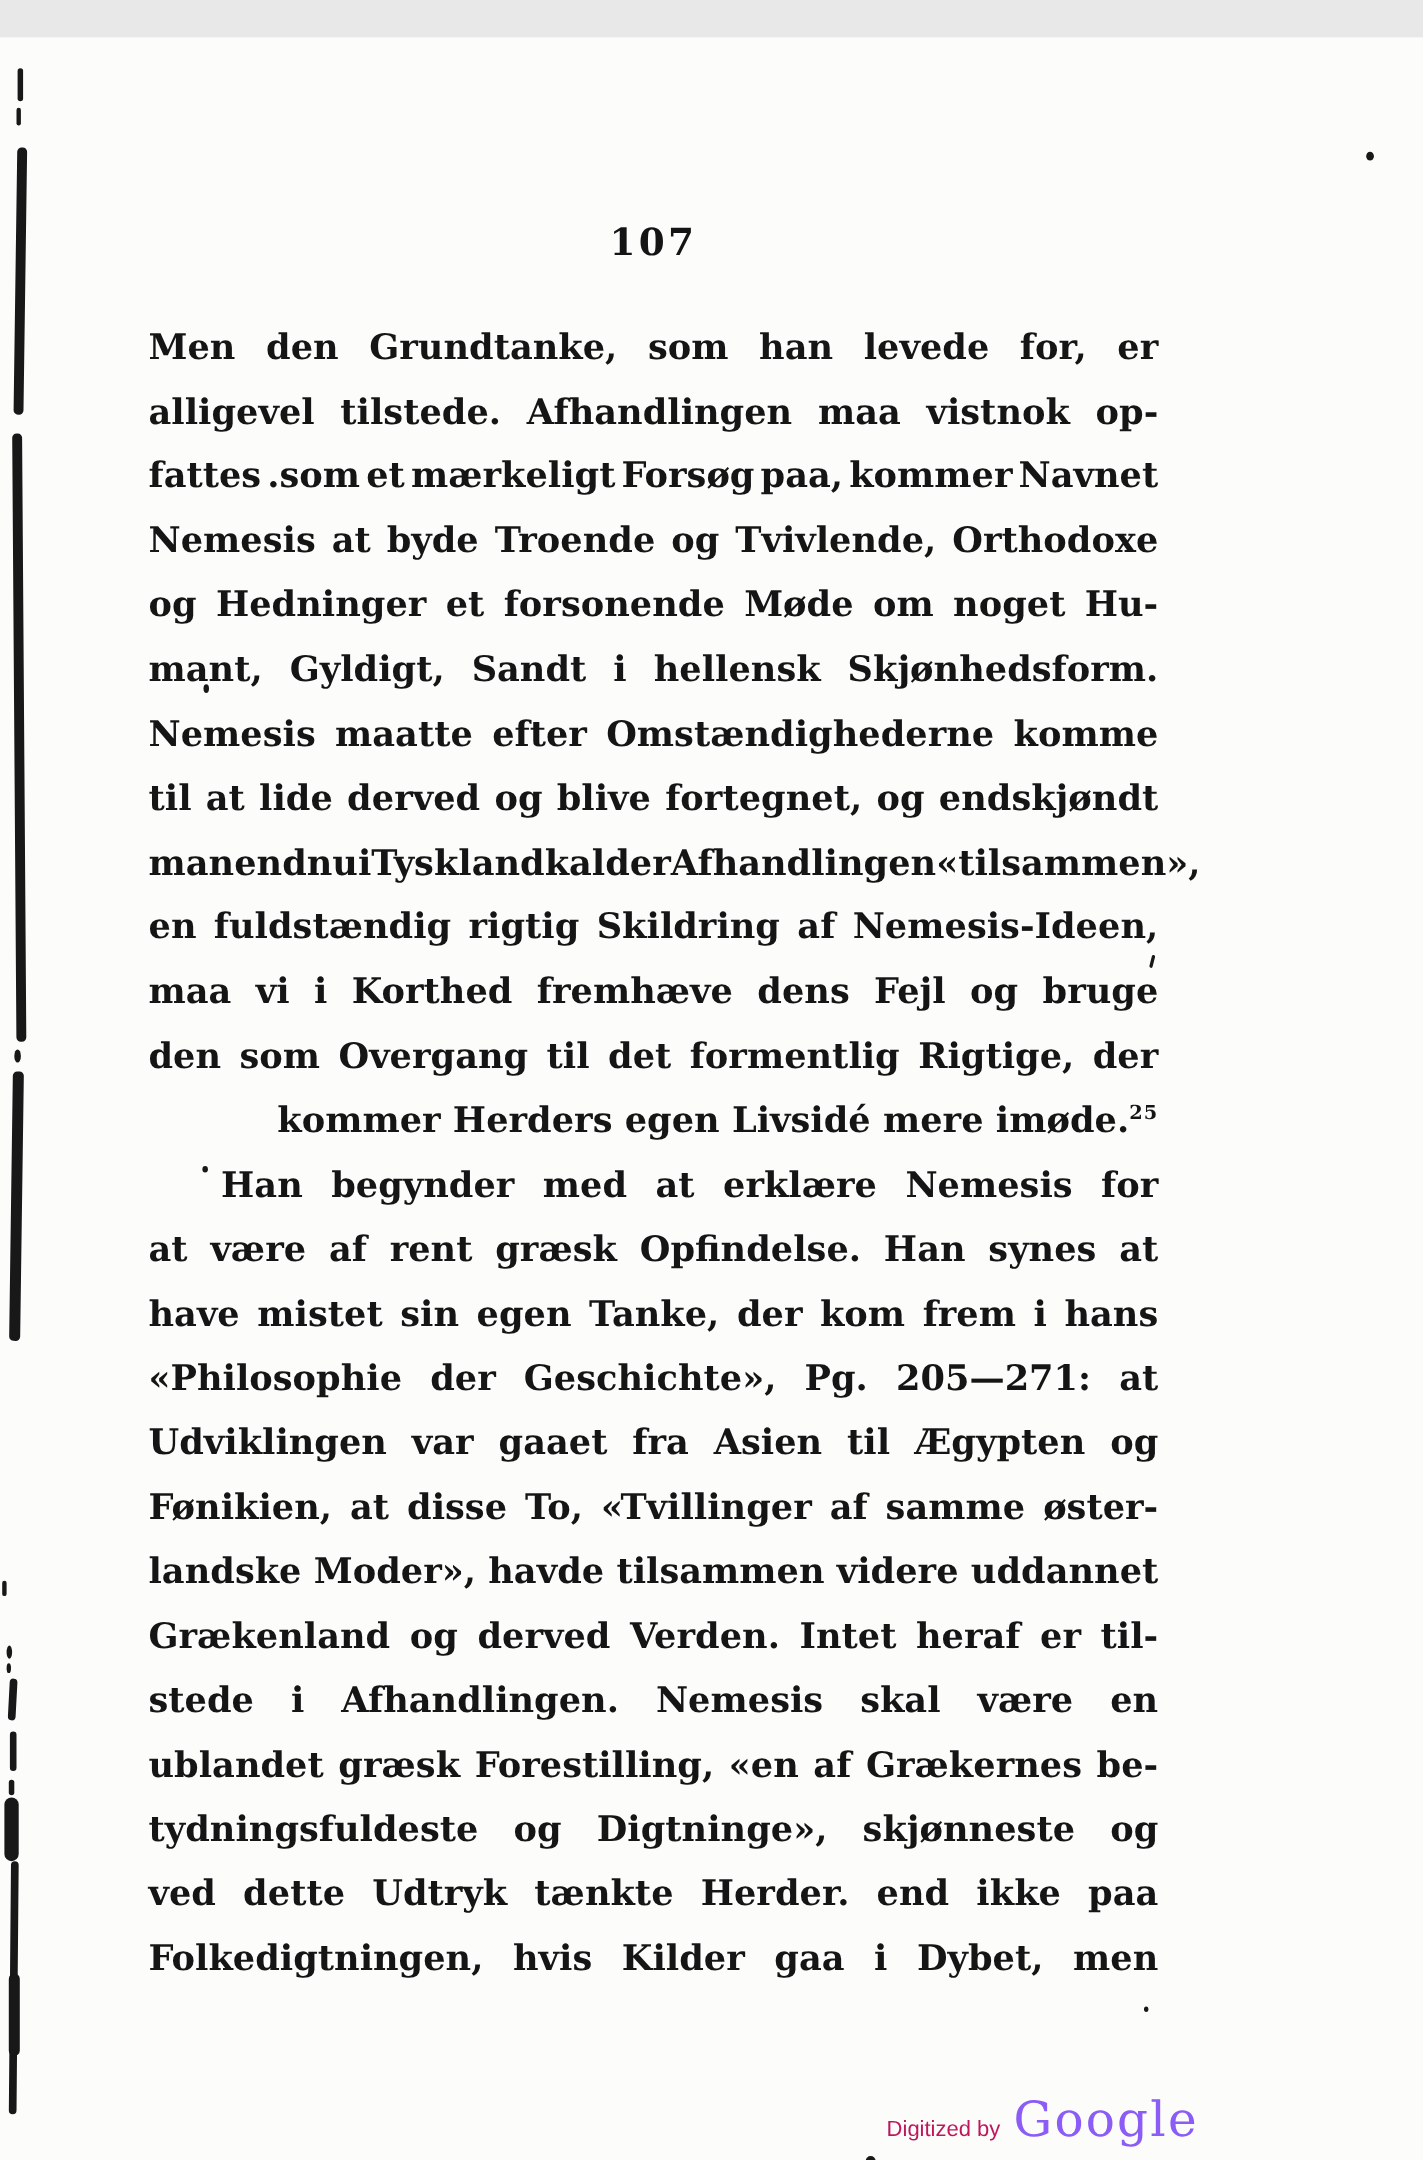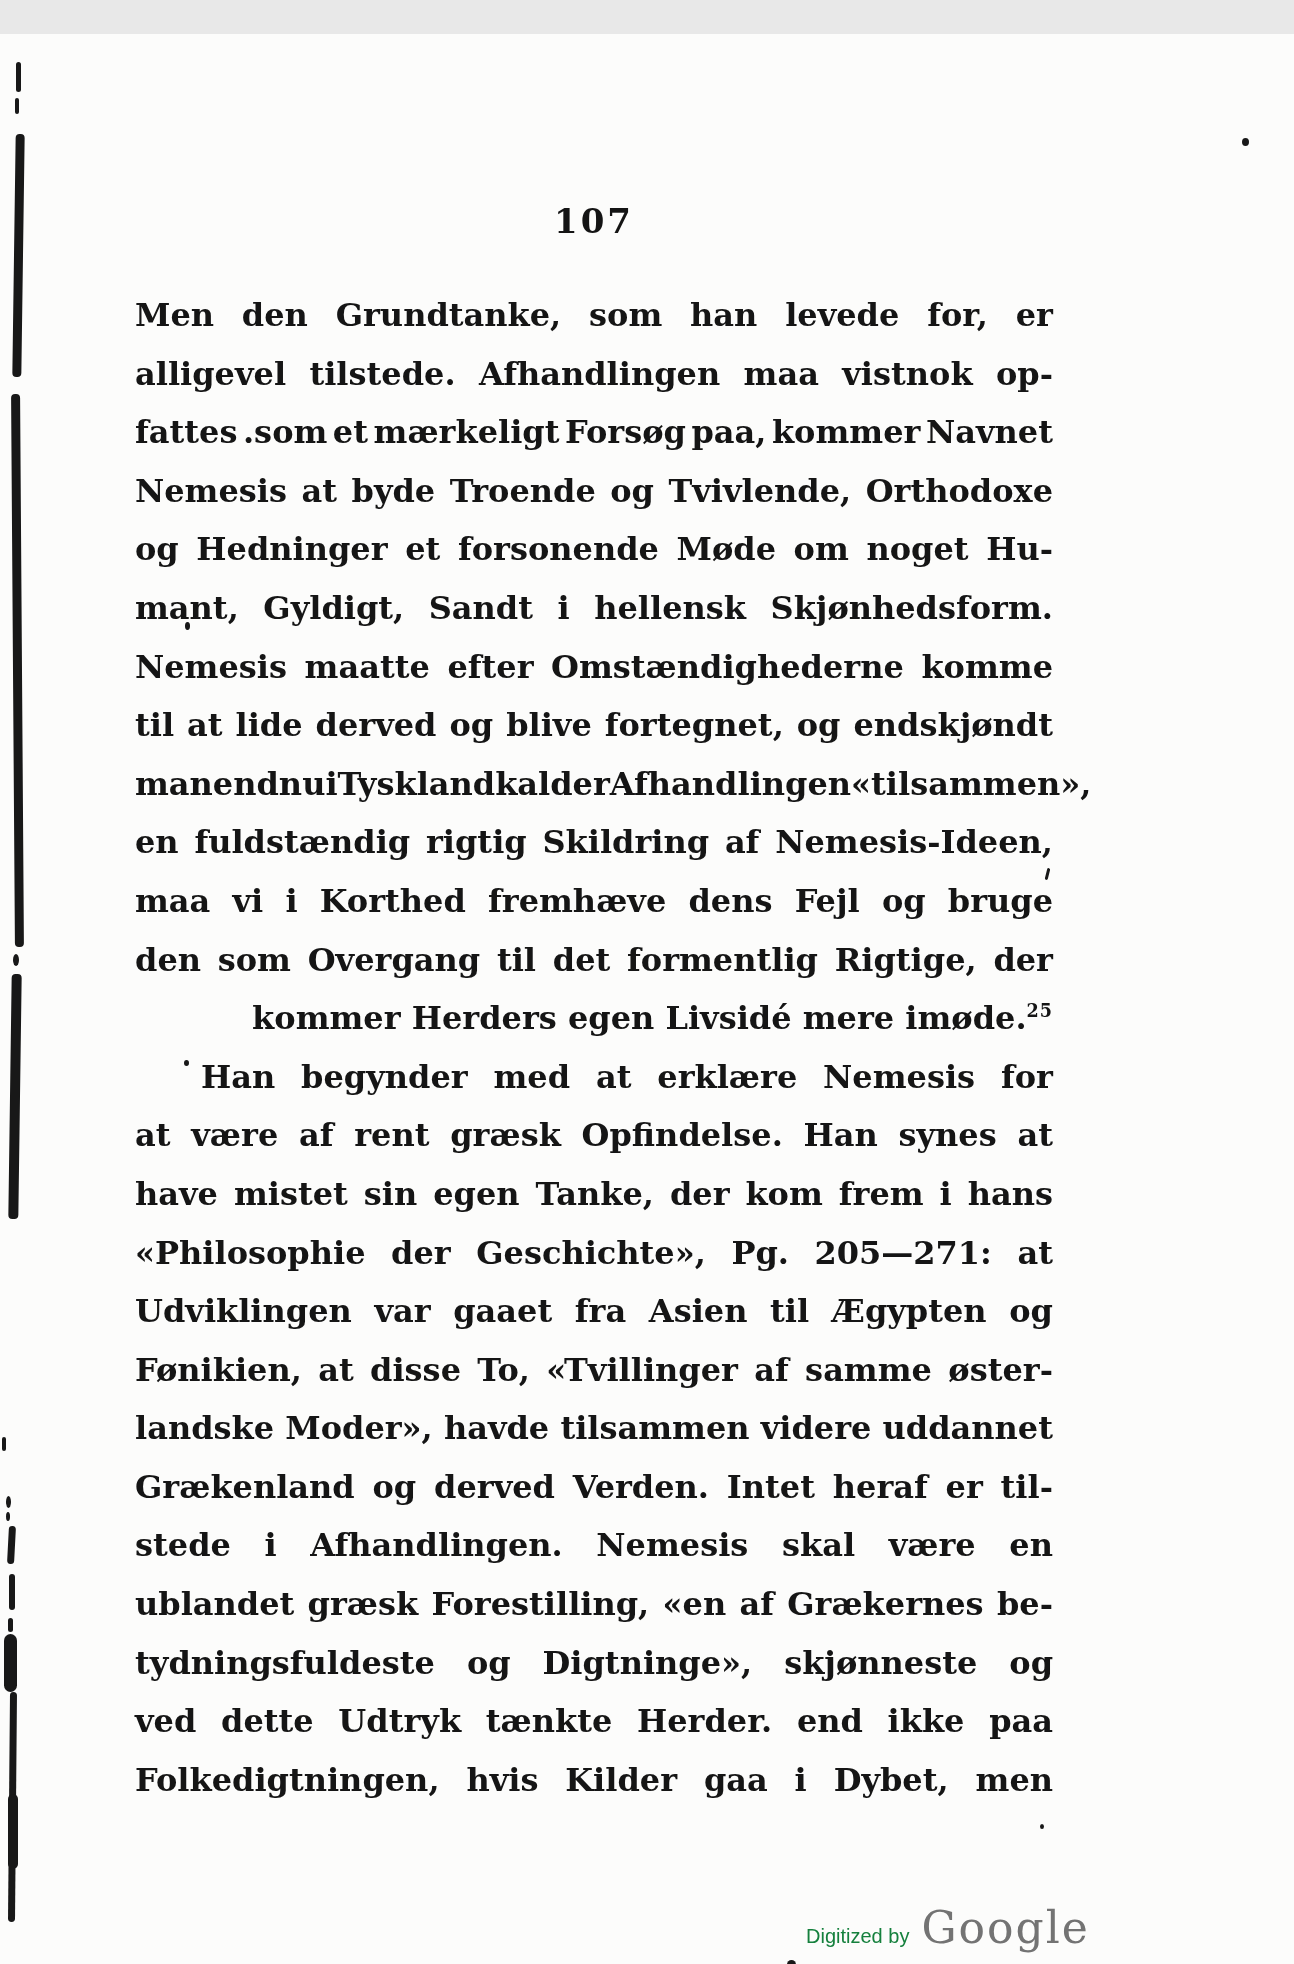--- a/index.html
+++ b/index.html
@@ -40,25 +40,25 @@
     line-height:0;
     letter-spacing:1px;
   }
   .watermark{
     position:absolute;
     top:1872px;left:806px;
     display:flex;align-items:baseline;gap:12px;
   }
   .wm-small{
     font:400 20px/1 "Liberation Sans", sans-serif;
-    color:#15803d;
+    color:#be185d;
   }
   .wm-google{
     font:400 44px/1 "DejaVu Serif", serif;
-    color:#737373;
+    color:#8b5cf6;
     letter-spacing:2px;
   }
   
   .art{position:absolute;background:#181818;border-radius:4px;}
   .art.blob{border-radius:50%;}
 </style>
 </head>
 <body>
 
 <div class="page">

